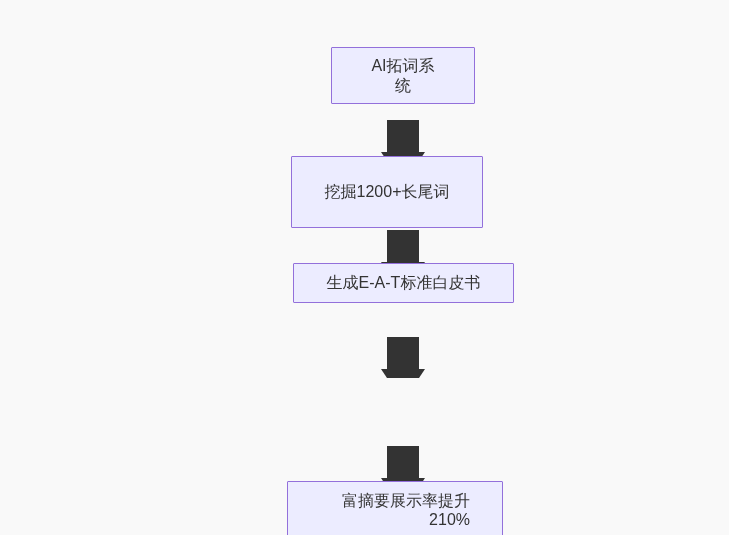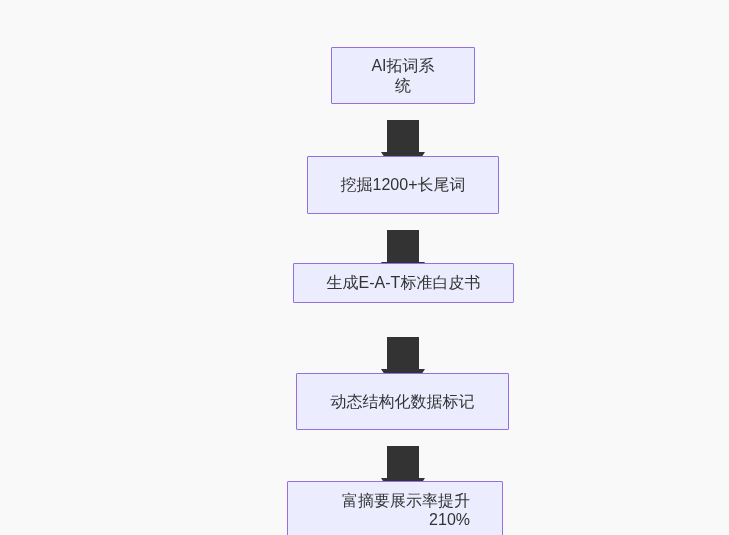--- a/index.html
+++ b/index.html
@@ -29,21 +29,21 @@
     justify-content: center;
     background: var(--node-fill);
     border: 1px solid var(--node-border);
     border-radius: 1px;
     color: var(--text);
     font-size: 16px;
     text-align: center;
     line-height: 1.2;
   }
   .node-1 { left: 299px; top: 15px;  width: 144px; height: 57px; }
-  .node-2 { left: 275px; top: 124px; width: 192px; height: 58px; }
+  .node-2 { left: 259px; top: 124px; width: 192px; height: 72px; }
   .node-3 { left: 261px; top: 231px; width: 221px; height: 40px; }
   .node-4 { left: 264px; top: 341px; width: 213px; height: 57px; }
   .node-5 { left: 255px; top: 449px; width: 216px; height: 58px; text-align: right; }
 
   .edge {
     position: absolute;
     left: 371px;
     transform: translateX(-50%);
     display: flex;
     flex-direction: column;
@@ -91,23 +91,20 @@
 
   <div class="flow-node node-3">
     <span>生成E-A-T标准白皮书</span>
   </div>
 
   <div class="edge edge-3">
     <div class="edge-line"></div>
     <div class="arrowhead"></div>
   </div>
 
-  <div class="flow-node node-4">
-    <span>动态结构化数据标记</span>
-  </div>
 
   <div class="edge edge-4">
     <div class="edge-line"></div>
     <div class="arrowhead"></div>
   </div>
 
   <div class="flow-node node-5">
     <span>富摘要展示率提升210%</span>
   </div>
 

